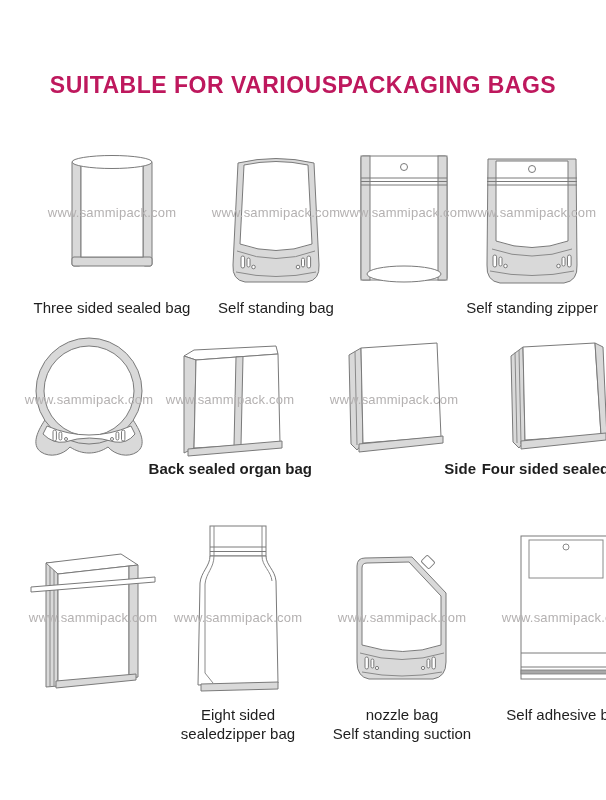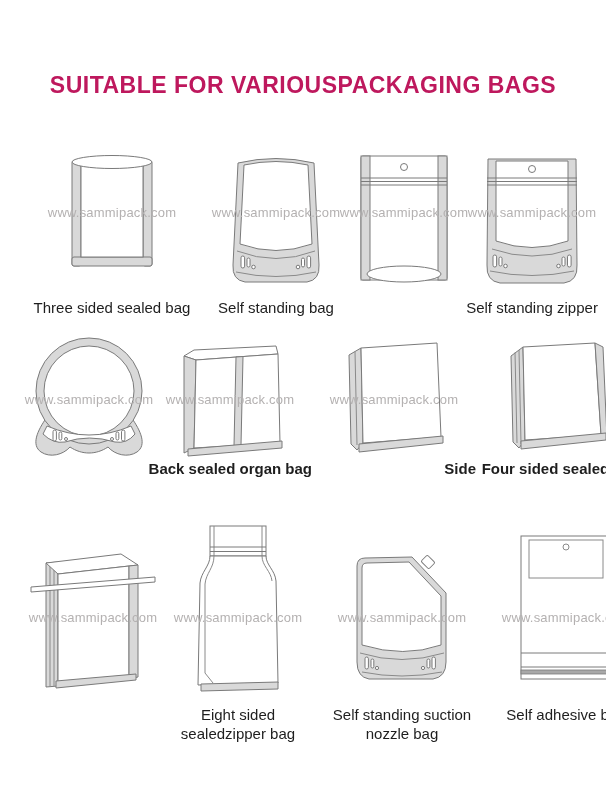--- a/index.html
+++ b/index.html
@@ -252,22 +252,22 @@
           <path class="n" d="M8,120 Q48,128 88,120"></path>
           <rect class="w" x="11" y="105" width="3.4" height="12" rx="1.7"></rect>
           <rect class="w" x="17" y="107" width="2.8" height="9" rx="1.4"></rect>
           <circle class="w" cx="23" cy="116" r="1.6"></circle>
           <circle class="w" cx="69" cy="116" r="1.6"></circle>
           <rect class="w" x="73" y="107" width="2.8" height="9" rx="1.4"></rect>
           <rect class="w" x="78" y="105" width="3.4" height="12" rx="1.7"></rect>
         </svg>
       </div>
       <div class="label">
+        <div>nozzle bag</div>
         <div>Self standing suction</div>
-        <div>nozzle bag</div>
       </div>
     </div>
 
     <div class="cell">
       <div class="art">
         <span class="wm">www.sammipack.com</span>
         <svg width="94" height="147" viewBox="0 0 94 147" style="margin-top:14px">
           <rect class="w" x="2" y="2" width="90" height="143"></rect>
           <rect class="n" x="10" y="6" width="74" height="38"></rect>
           <circle class="n" cx="47" cy="13" r="3"></circle>

